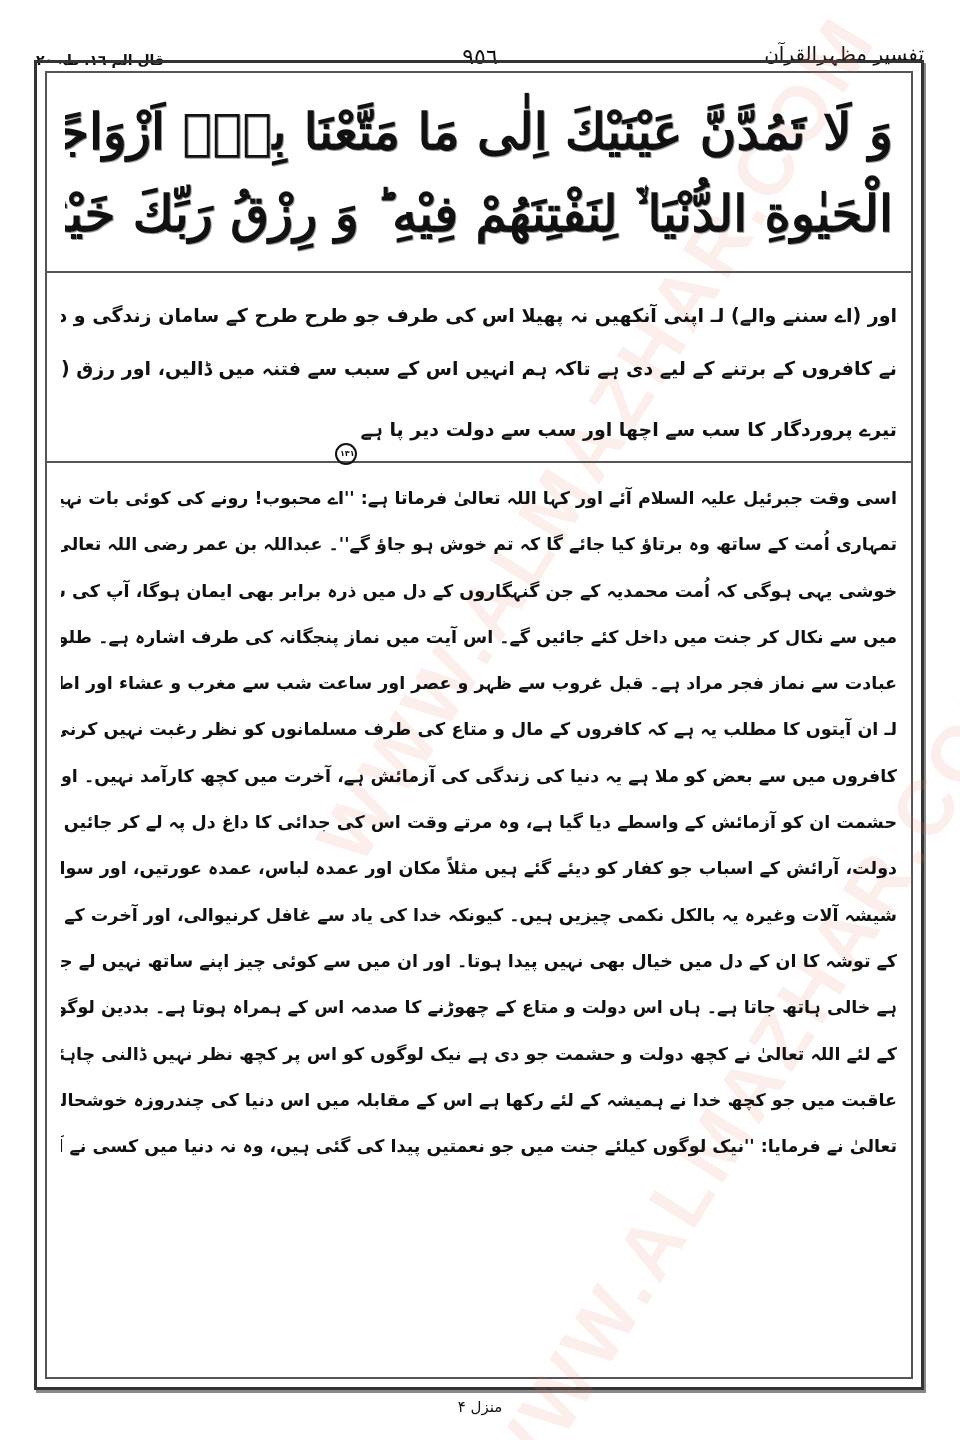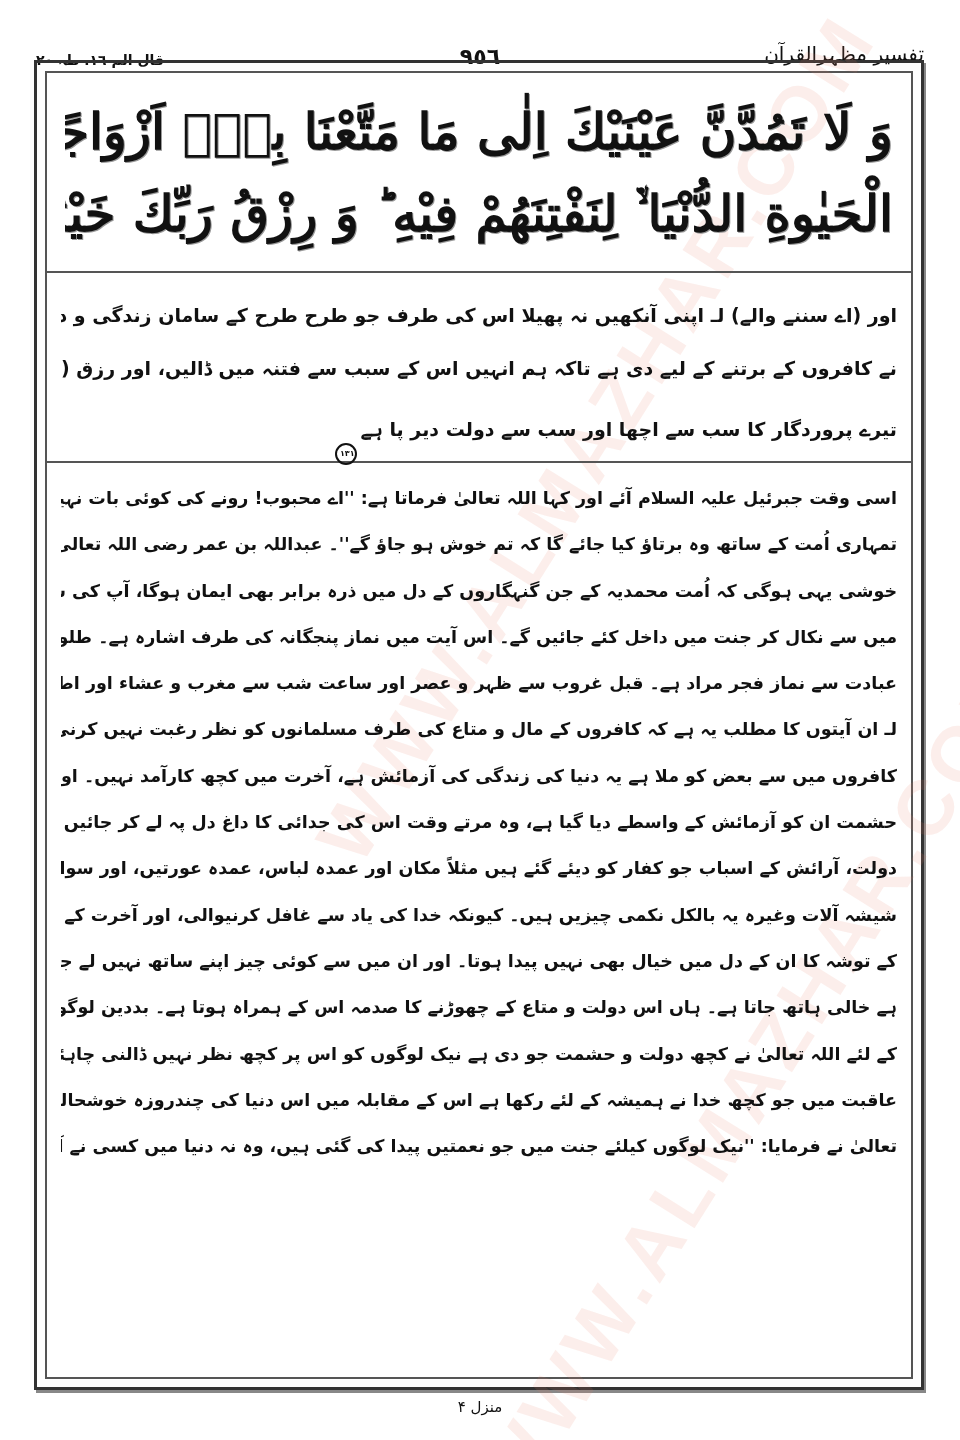--- a/index.html
+++ b/index.html
@@ -4,21 +4,21 @@
 <style>
   html, body { margin: 0; padding: 0; background: #ffffff; }
   body { width: 960px; height: 1440px; position: relative; overflow: hidden; font-family: "DejaVu Sans", sans-serif; color: #111; }
 
   .page-header {
     position: absolute; top: 20px; left: 36px; right: 36px; height: 30px;
     direction: ltr;
     margin-top: 20px;
   }
   .hdr-left { position: absolute; left: 0; top: 12px; font-size: 14px; font-weight: bold; direction: rtl; }
-  .hdr-center { position: absolute; left: 0; right: 0; top: 4px; text-align: center; font-size: 22px; font-weight: bold; letter-spacing: 1px; }
+  .hdr-center { position: absolute; left: 0; right: 0; top: 4px; text-align: center; font-size: 22px; font-weight: normal; letter-spacing: 1px; }
   .hdr-right { position: absolute; right: 0; top: 2px; font-size: 20px; font-weight: normal; direction: rtl; }
 
   .outer-frame {
     position: absolute; left: 34px; top: 60px; width: 890px; height: 1330px;
     border: 3px solid #333; box-shadow: 2px 3px 0 #888;
     box-sizing: border-box;
   }
   .inner-frame {
     position: absolute; left: 8px; top: 8px; right: 8px; bottom: 8px;
     border: 2px solid #555; box-sizing: border-box;

